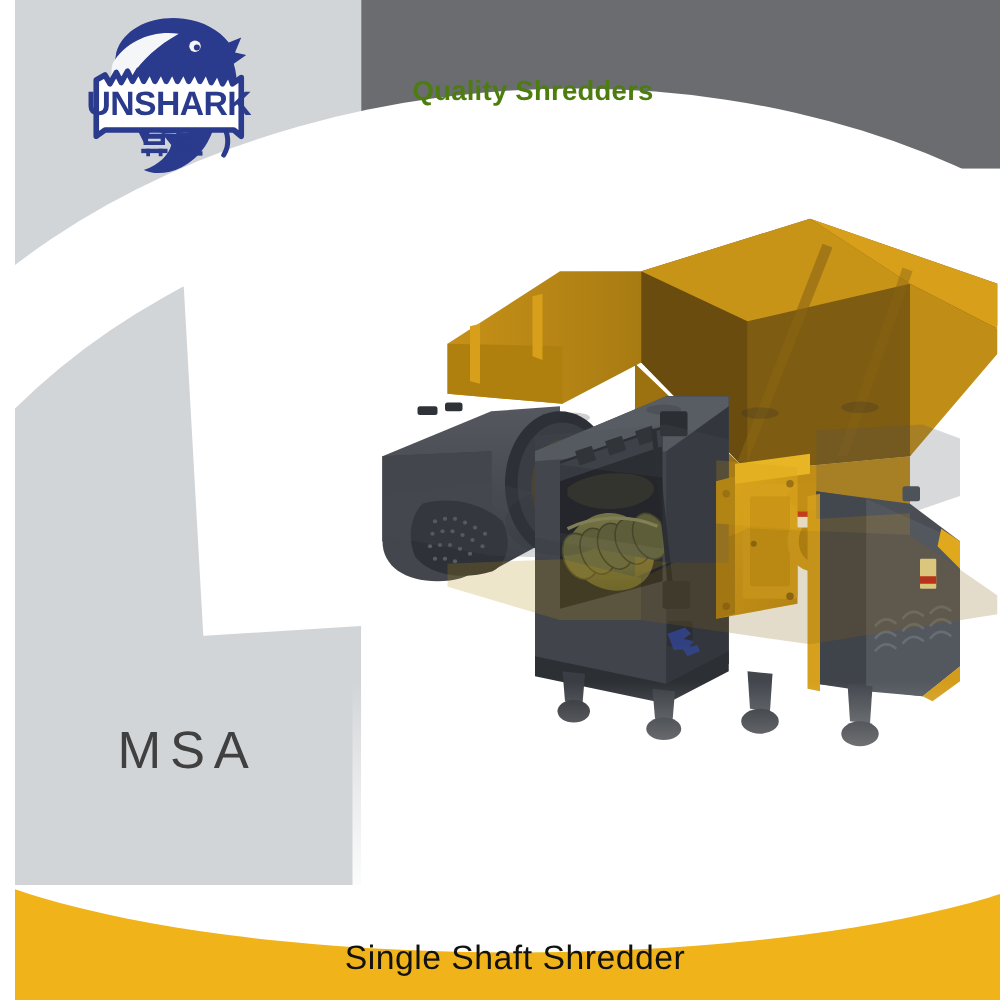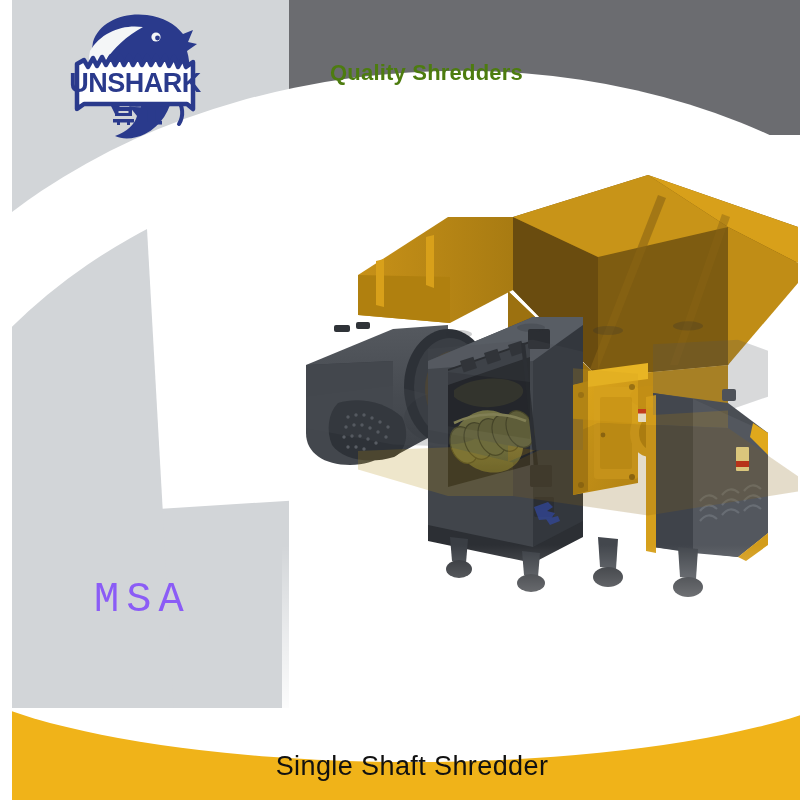--- a/index.html
+++ b/index.html
@@ -48,23 +48,23 @@
   .header-title{
     position:absolute;left:318px;top:60px;
     color:#4d7c0f;font-size:22px;font-weight:bold;
     letter-spacing:.2px;white-space:nowrap;
     font-family:"Liberation Sans", sans-serif;
   }
 
   
   .msa{
     position:absolute;left:82px;top:576px;
-    color:#8b5cf6;font-size:42px;font-weight:400;
+    color:#404040;font-size:42px;font-weight:400;
     letter-spacing:7px;
-    font-family:Liberation Mono, monospace;
+    font-family:Liberation Sans, sans-serif;
   }
 
   
   .banner{
     position:absolute;left:0;bottom:0;width:800px;height:92px;
     background:#f0b319;overflow:hidden;
   }
   .banner-curve{
     position:absolute;left:-90px;top:-66px;width:980px;height:120px;
     background:#ffffff;

